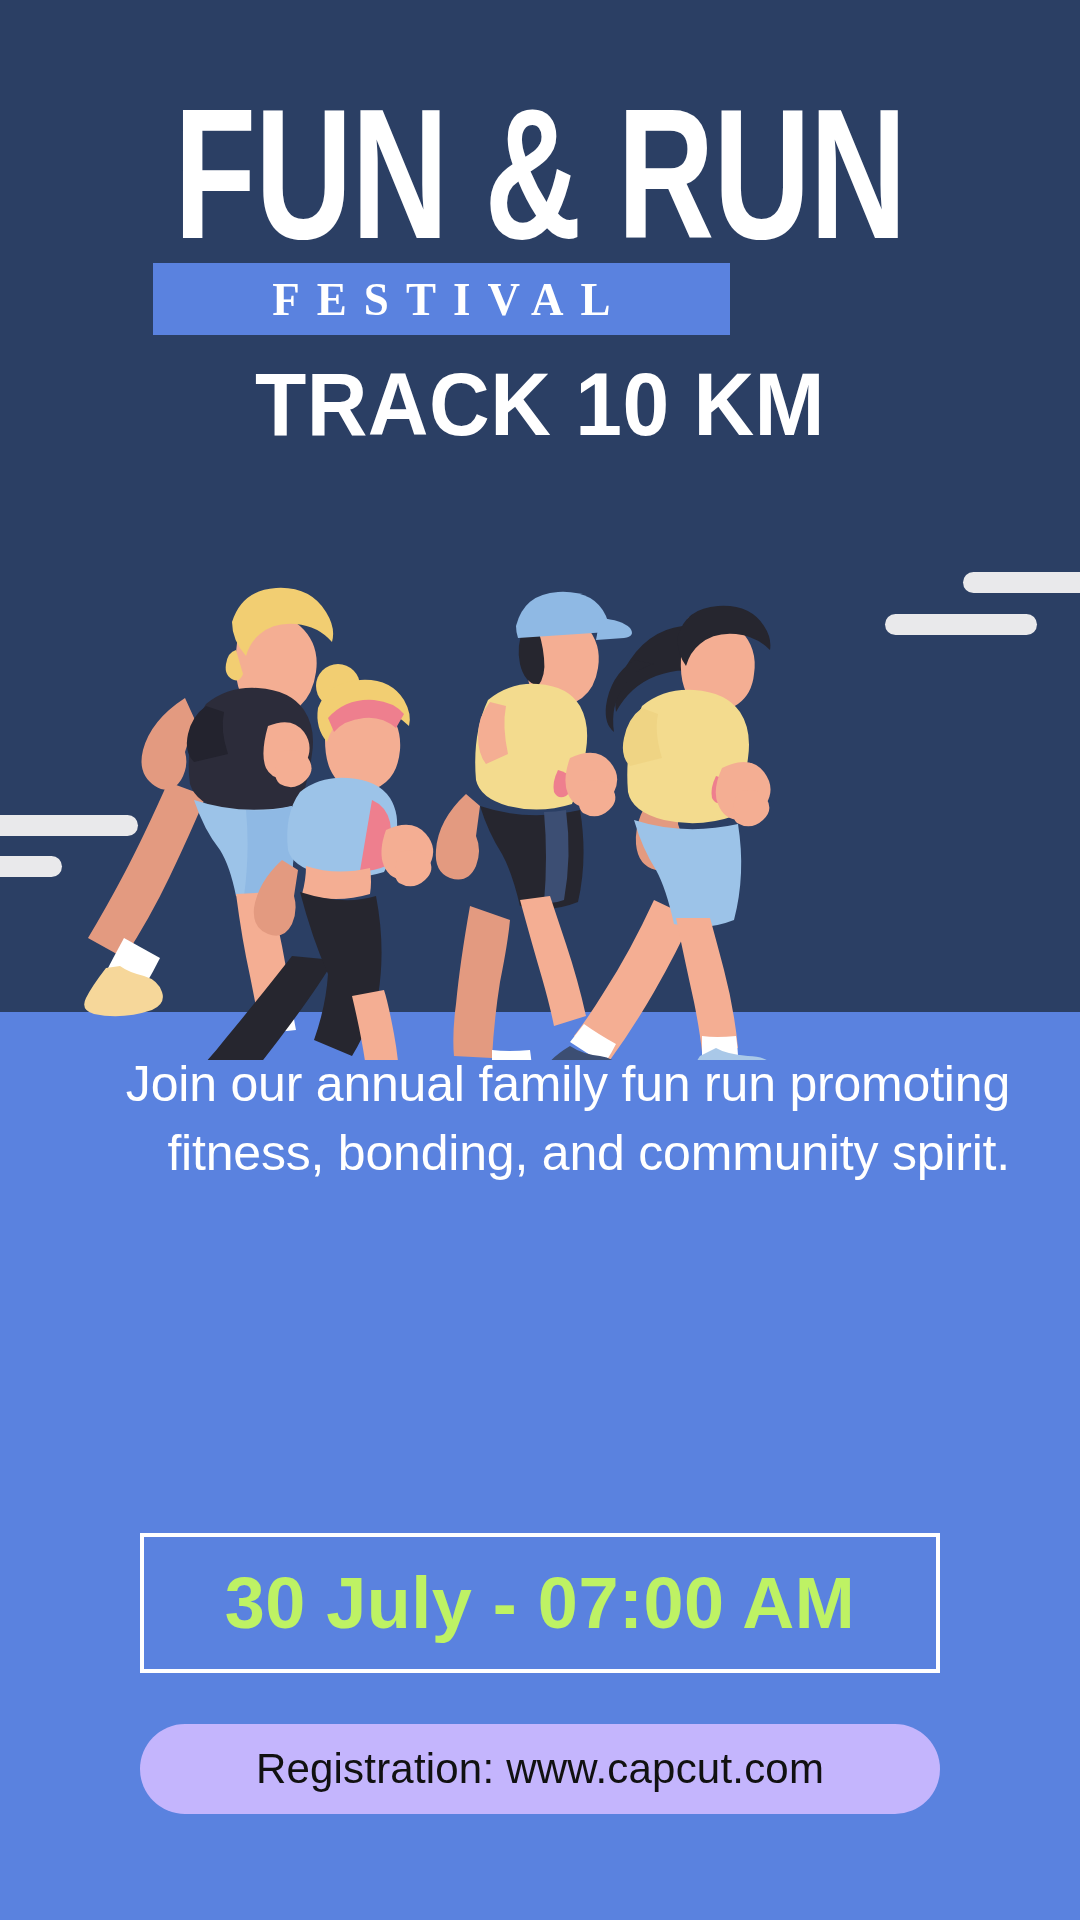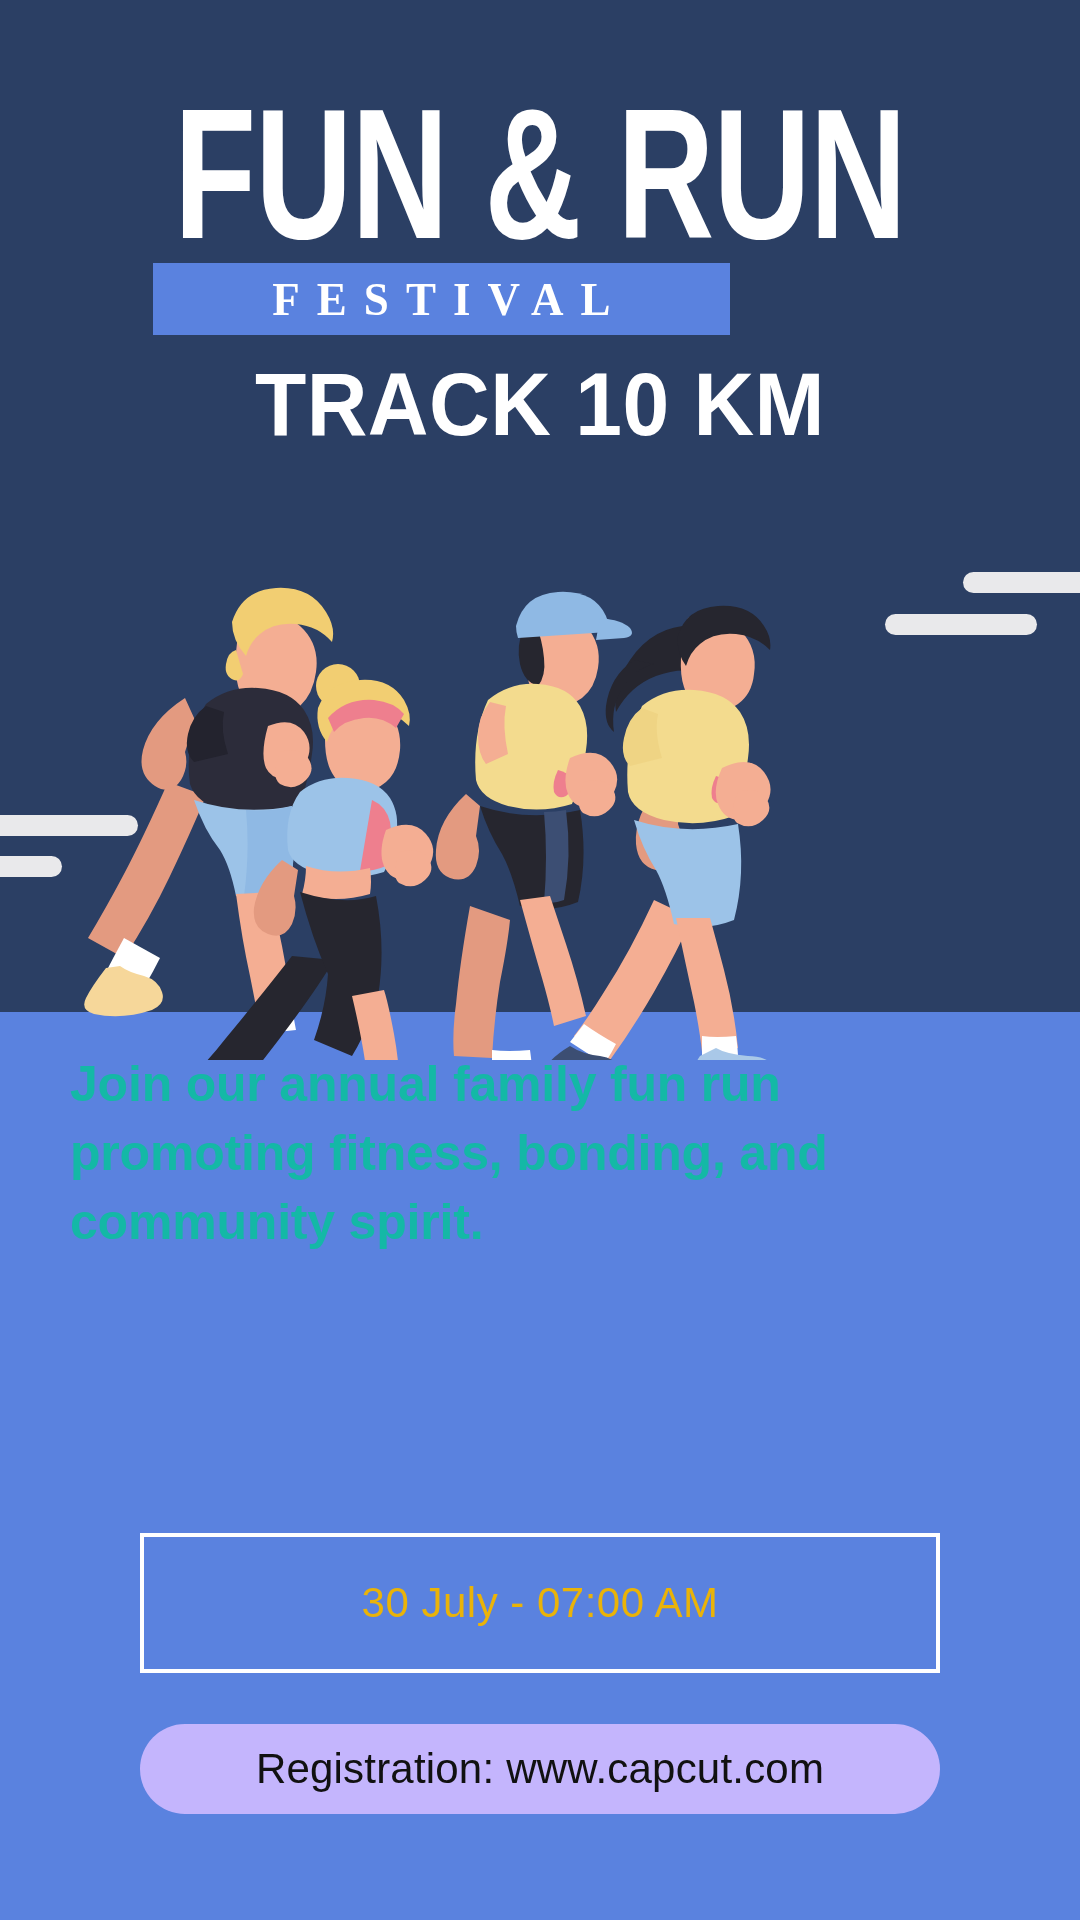--- a/index.html
+++ b/index.html
@@ -76,39 +76,39 @@
   .sl-l1 { left:-42px; top:815px;  width:180px; height:21px; }
   .sl-l2 { left:-42px; top:856px;  width:104px; height:21px; }
 
   
   .runners { position:absolute; left:0; top:500px; width:1080px; height:560px; }
   .runners svg { display:block; width:1080px; height:560px; }
 
   
   .tagline {
     position:absolute; left:70px; top:1050px; width:940px;
-    text-align:left;
-    color:#14b8a6;
-    font-weight:700;
+    text-align:right;
+    color:#ffffff;
+    font-weight:400;
     font-size:50px;
     line-height:69px;
     letter-spacing:-0.2px;
   }
 
   
   .date-box {
     position:absolute; left:140px; top:1533px;
     width:800px; height:140px;
     border:4px solid #FFFFFF;
     display:flex; align-items:center; justify-content:center;
   }
   .date-box .date-text {
-    color:#eab308;
-    font-weight:400;
-    font-size:42px;
+    color:#bef264;
+    font-weight:700;
+    font-size:72px;
     letter-spacing:0.5px;
     white-space:nowrap;
   }
 
   
   .reg-pill {
     position:absolute; left:140px; top:1724px;
     width:800px; height:90px;
     background:#c4b5fd;
     border-radius:45px;

